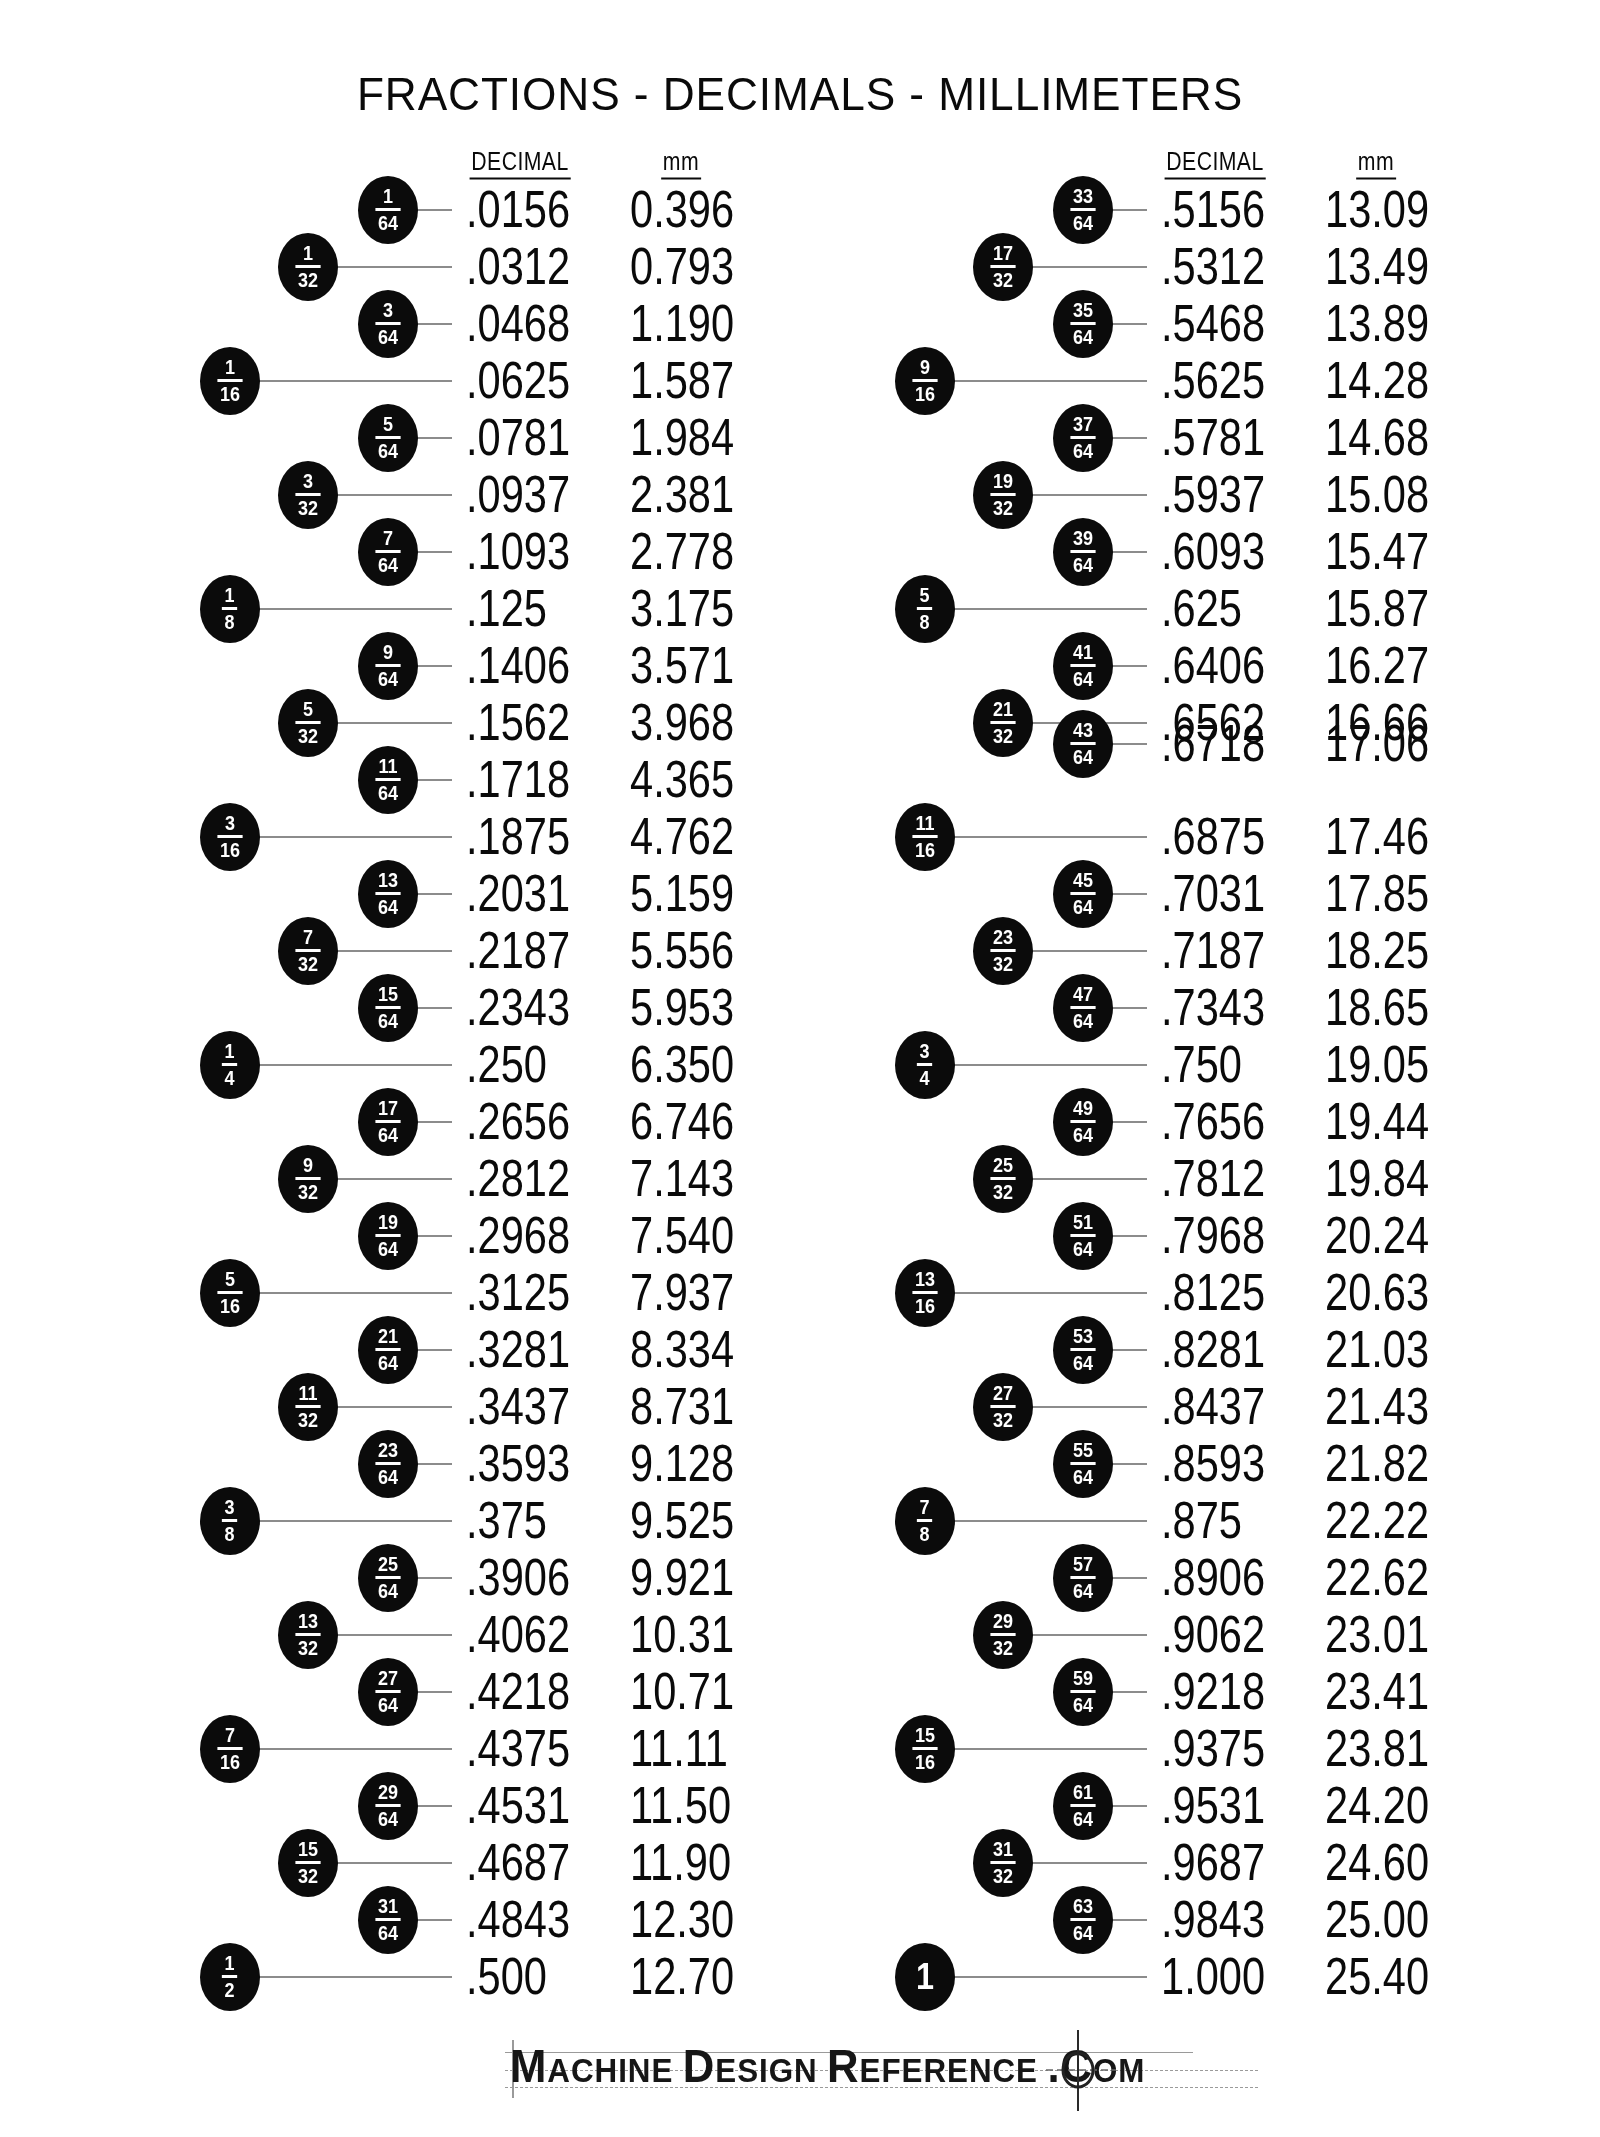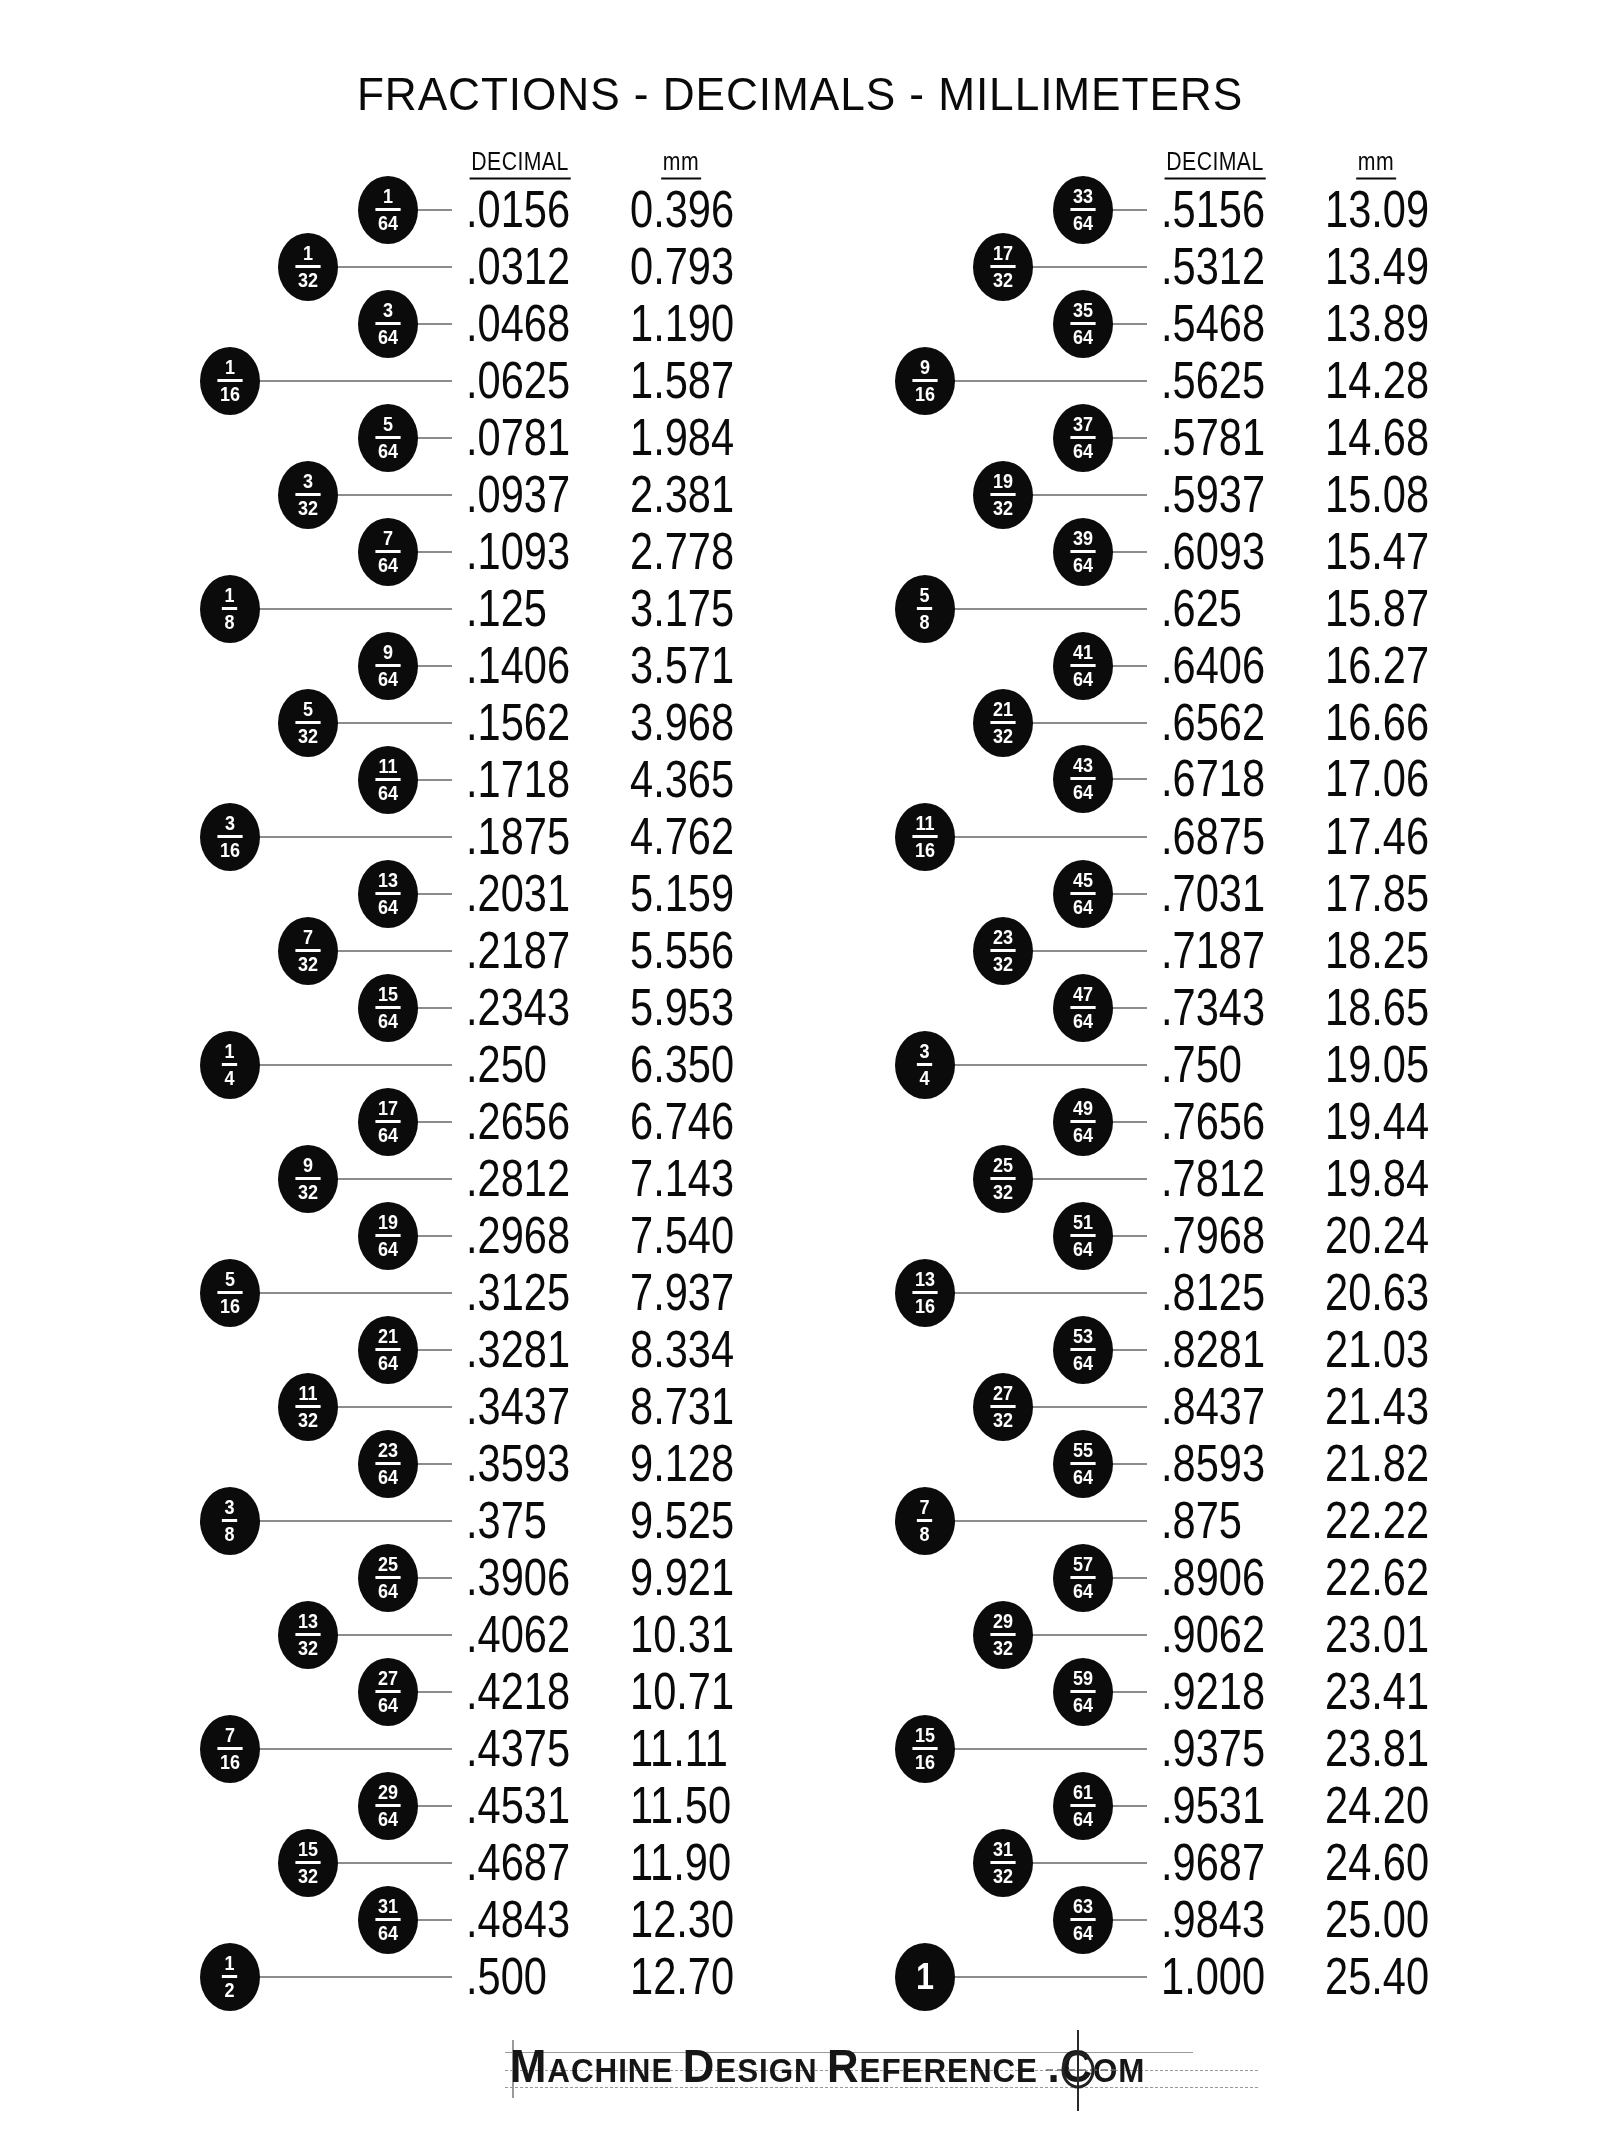--- a/index.html
+++ b/index.html
@@ -512,21 +512,21 @@
         <div class="connector" style="left: 1003px; width: 144px;"></div>
         <div class="disc" style="left: 973px;">
           <div class="frac">
             <span class="ftop">21</span>
             <span class="fbot">32</span>
           </div>
         </div>
         <span class="num" style="left: 1161px;">.6562</span>
         <span class="num" style="left: 1325px;">16.66</span>
       </div>
-      <div class="row" style="top: 750px;">
+      <div class="row" style="top: 715px;">
         <div class="connector" style="left: 1083px; width: 64px;"></div>
         <div class="disc" style="left: 1053px;">
           <div class="frac">
             <span class="ftop">43</span>
             <span class="fbot">64</span>
           </div>
         </div>
         <span class="num" style="left: 1161px;">.6718</span>
         <span class="num" style="left: 1325px;">17.06</span>
       </div>

